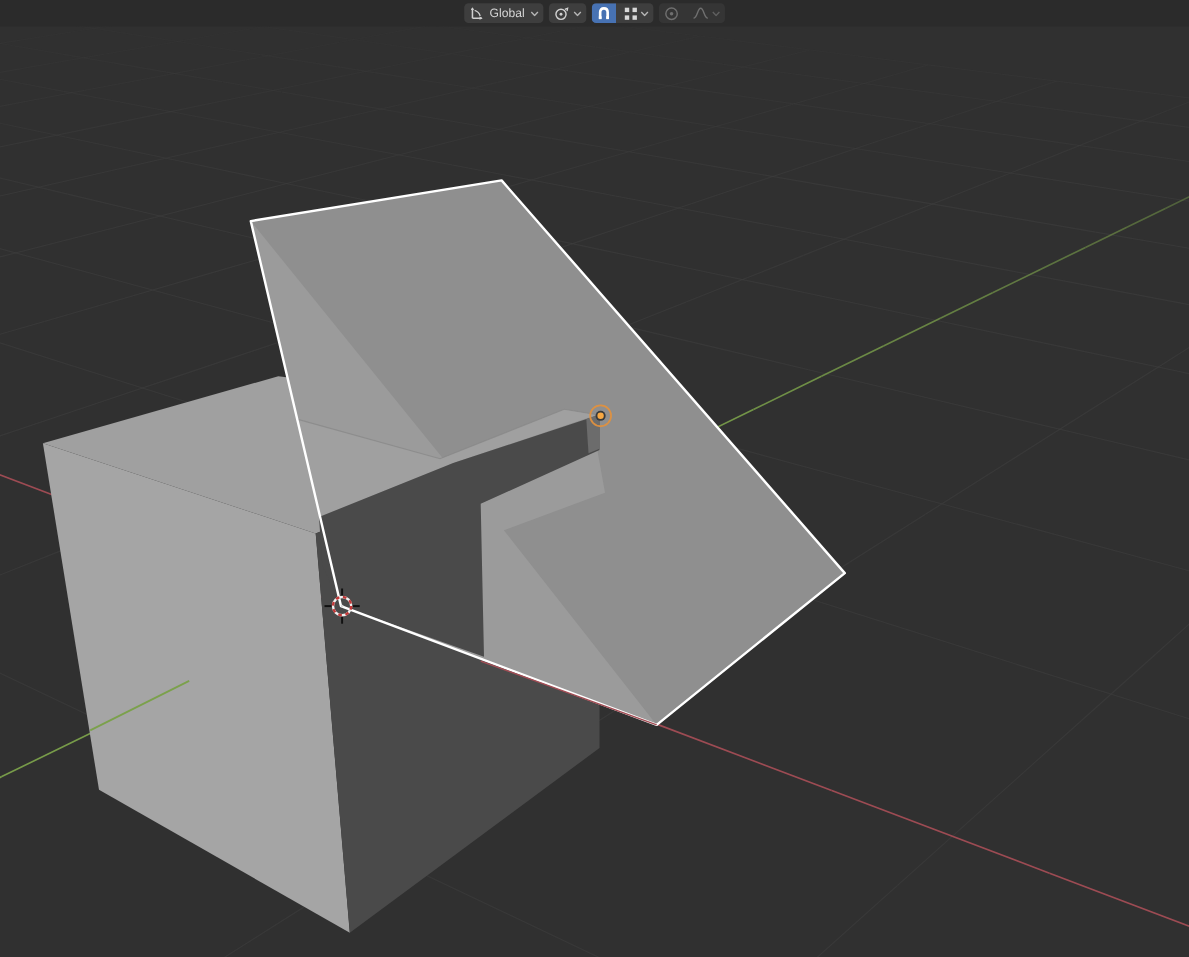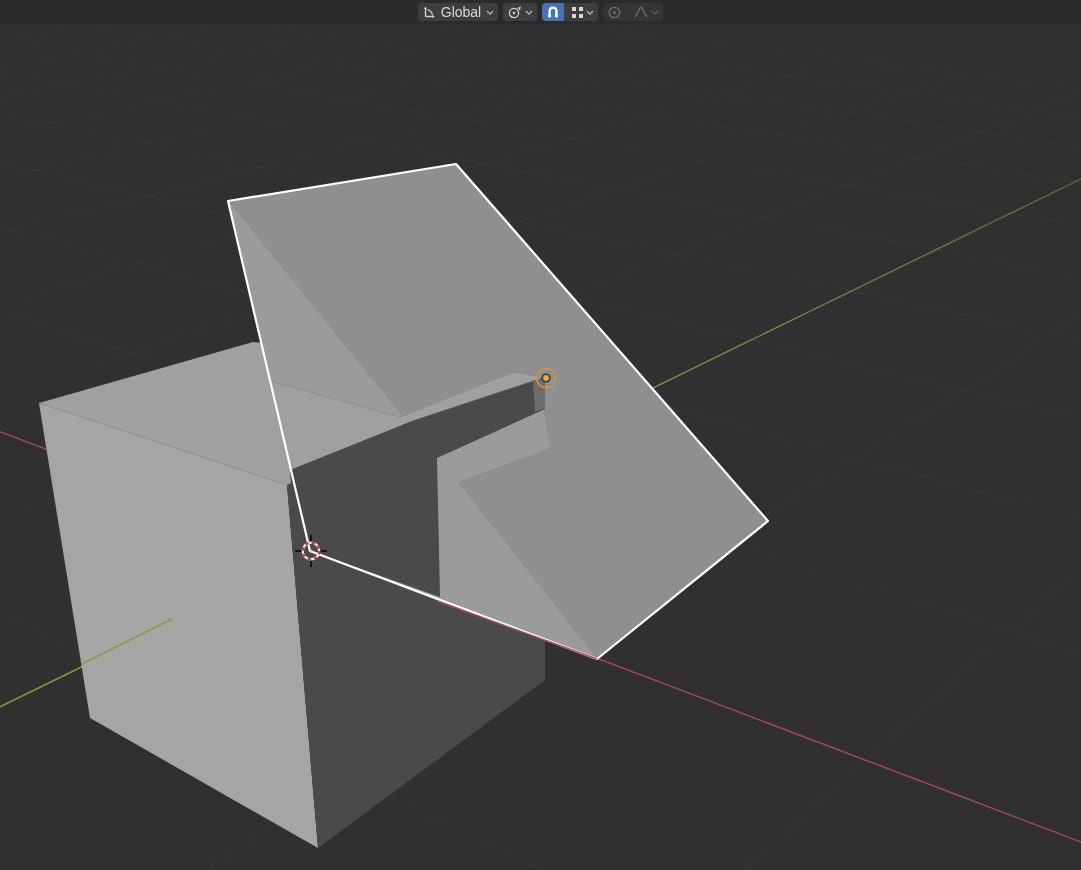--- a/index.html
+++ b/index.html
@@ -6,21 +6,21 @@
   .stage{position:relative;width:1081px;height:870px;overflow:hidden;
          font-family:"Liberation Sans", sans-serif;background:#303030;}
   
   .topbar{position:absolute;left:0;top:0;width:1081px;height:24px;background:#2b2b2b;
           display:flex;align-items:center;justify-content:center;gap:5px;}
   .grp{display:flex;align-items:center;height:18px;background:#3e3e3e;border-radius:4px;
        padding:0 4px;gap:3px;}
   .grp.seg{padding:0;overflow:hidden;}
   .btn{display:flex;align-items:center;justify-content:center;height:18px;padding:0 4px;gap:2px;}
   .btn.active{background:#4772b3;}
-  .lbl{color:#d6d6d6;font-size:14px;line-height:18px;padding:0 2px;}
+  .lbl{color:#d6d6d6;font-size:11px;line-height:18px;padding:0 2px;}
   .dim{opacity:.55;}
   svg.ic{display:block;}
   
   .vp{position:absolute;left:0;top:24px;}
 </style>
 </head>
 <body>
 
 <div class="stage">
 

